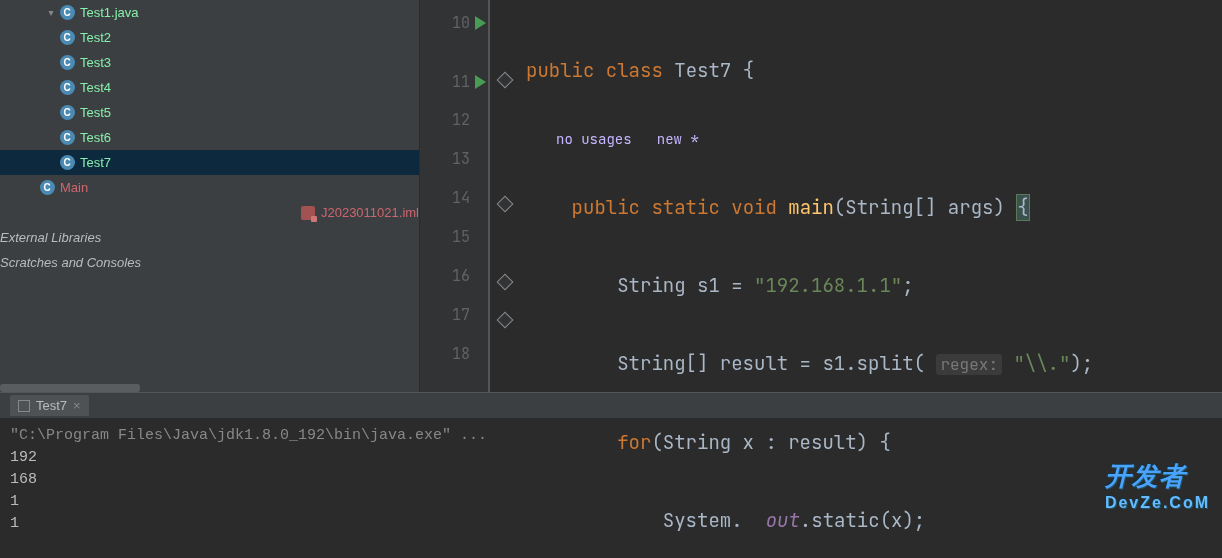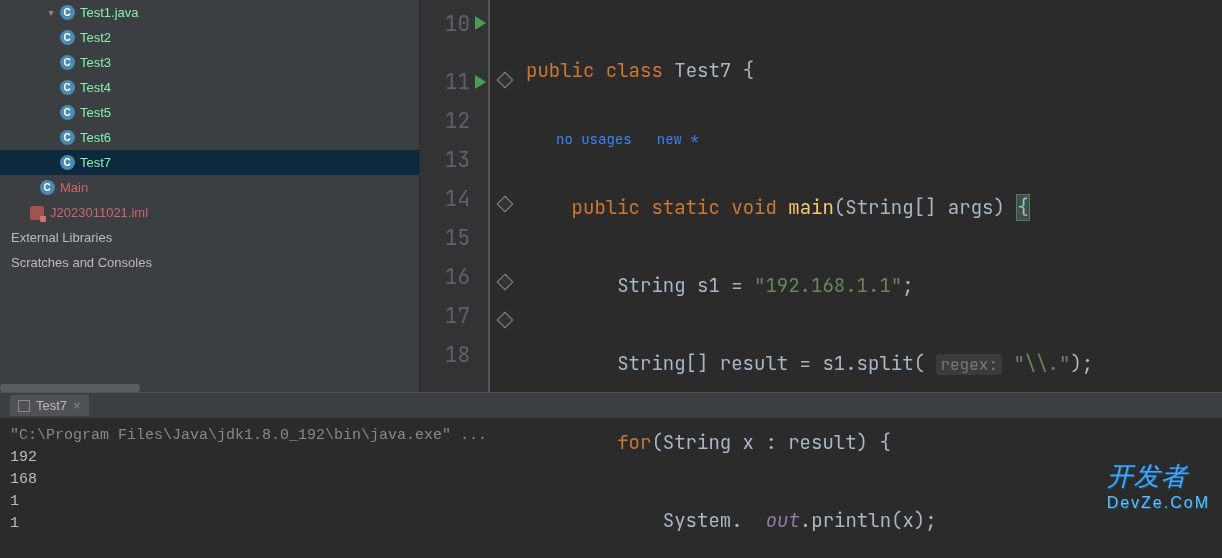--- a/index.html
+++ b/index.html
@@ -18,42 +18,42 @@
   display: flex; flex-direction: column;
   color: #bbb;
 }
 .tree-item {
   display: flex; align-items: center;
   height: 25px; padding-left: 0;
   cursor: pointer;
 }
 .tree-item.depth3 { padding-left: 44px; }
 .tree-item.depth2 { padding-left: 24px; }
-.tree-item.depth1 { padding-left: 14px; }
+.tree-item.depth1 { padding-left: 14px; justify-content: flex-end; }
 .tree-item.selected { background: #0d293e; }
 .tree-item .arrow { width: 14px; text-align: center; color: #888; font-size: 10px; }
 .tree-item .icon { width: 18px; height: 18px; margin-right: 4px; display: flex; align-items: center; justify-content: center; }
 .tree-item .label { color: #86efac; }
 .tree-item .label.red { color: #cc666f; }
 .c-icon {
   width: 15px; height: 15px; border-radius: 50%;
   background: #4a8ab3; color: #fff;
   font-size: 10px; font-weight: bold;
   display: flex; align-items: center; justify-content: center;
 }
 .iml-icon { width: 14px; height: 14px; background: #a35252; border-radius: 2px; position: relative; }
 .iml-icon::after { content:""; position:absolute; width:6px; height:6px; background:#c77; right:-2px; bottom:-2px; border-radius:1px;}
-.plain-item { padding-left: 11px; height: 25px; display:flex; align-items:center; color:#bbb; }
+.plain-item { padding-left: 0; height: 25px; display:flex; align-items:center; color:#bbb;font-style:italic; }
 
 .editor { flex: 1; background: #2b2b2b; display: flex; position: relative; }
 .gutter {
   width: 68px; background: #313335;
   text-align: right; padding-right: 18px;
   font-family: "JetBrains Mono", Consolas, monospace;
-  font-size: 21px; color: #606366;
+  font-size: 15px; color: #606366;
   padding-top: 4px;
 }
 .gutter .ln { height: 39px; line-height: 39px; position: relative; }
 .run-icon {
   position: absolute; right: -16px; top: 12px;
   width: 0; height: 0;
   border-left: 11px solid #499c54;
   border-top: 7px solid transparent;
   border-bottom: 7px solid transparent;
 }
@@ -73,40 +73,40 @@
   font-family: "JetBrains Mono", Consolas, monospace;
   font-size: 19px; line-height: 39px;
   white-space: pre;
 }
 .kw { color: #cc7832; }
 .str { color: #6a8759; }
 .meth { color: #ffc66d; }
 .ital { color: #9876aa; font-style: italic; margin-left: 23px; }
 .hint { color: #787878; background: #3b3b3b; padding: 0 4px; border-radius: 3px; font-size: 16px; }
 .brace-hl { background: #3b514d; border: 1px solid #5a7a5a; }
-.usages { color: #3b82f6; font-size: 14px; margin-left: 30px; }
+.usages { color: #c4b5fd; font-size: 14px; margin-left: 30px; }
 
 .console-panel { flex: 1; background: #2b2b2b; border-top: 1px solid #555; display:flex; flex-direction:column; }
 .tabbar { height: 26px; background: #3c3f41; display: flex; align-items: center; padding-left: 10px; border-bottom: 1px solid #2b2b2b;}
 .tab {
   background: #4e5254; color: #bbb;
   padding: 3px 8px; display: flex; align-items: center; gap: 6px;
   font-size: 13px; border-radius: 2px 2px 0 0;
 }
 .tab .x { color: #888; cursor: pointer; }
 .tab-icon { width:12px; height:12px; border:1px solid #888; }
 .console {
   flex:1; padding: 6px 10px;
   font-family: Consolas, "Courier New", monospace;
   font-size: 15px; color: #bbb; line-height: 22px;
 }
 .console .cmd { color: #888; }
 .watermark {
   position: absolute; right: 12px; bottom: 46px;
-  font-size: 26px; font-weight: normal; font-style: italic;
+  font-size: 26px; font-weight: bold; font-style: italic;
   color: #4aa3ff; text-shadow: 1px 1px 0 #256, -1px -1px 0 #134;
   letter-spacing: 1px;
 }
 .watermark .sub { font-size: 16px; display:block; text-align:right; color:#6bf; letter-spacing: 2px; font-style: normal;}
 .sb-scroll { height: 8px; background: #3c3f41; }
 .sb-thumb { width: 140px; height: 100%; background: #5a5d5f; border-radius: 3px; }
 </style>
 </head>
 <body>
 
@@ -204,21 +204,21 @@
       <div class="fold-handle" style="top:276px"></div>
       <div class="fold-handle" style="top:314px"></div>
     </div>
     <div class="code">
 <div><span class="kw">public</span> <span class="kw">class</span> <span>Test7</span> <span>{</span></div>
 <div class="usages" style="height:20px;line-height:20px"><span>no usages</span>   <span>new *</span></div>
 <div>    <span class="kw">public</span> <span class="kw">static</span> <span class="kw">void</span> <span class="meth">main</span><span>(String[] args)</span> <span class="brace-hl">{</span></div>
 <div>        <span>String s1 = </span><span class="str">"192.168.1.1"</span><span>;</span></div>
 <div>        <span>String[] result = s1.split( </span><span class="hint">regex:</span> <span class="str">"\\."</span><span>);</span></div>
 <div>        <span class="kw">for</span><span>(String x : result) {</span></div>
-<div>            <span>System.</span><span class="ital">out</span><span>.println(x);</span></div>
+<div>            <span>System.</span><span class="ital">out</span><span>.static(x);</span></div>
 
 
 
     </div>
   </div>
 </div>
 
 <div class="console-panel">
   <div class="tabbar">
     <div class="tab">

